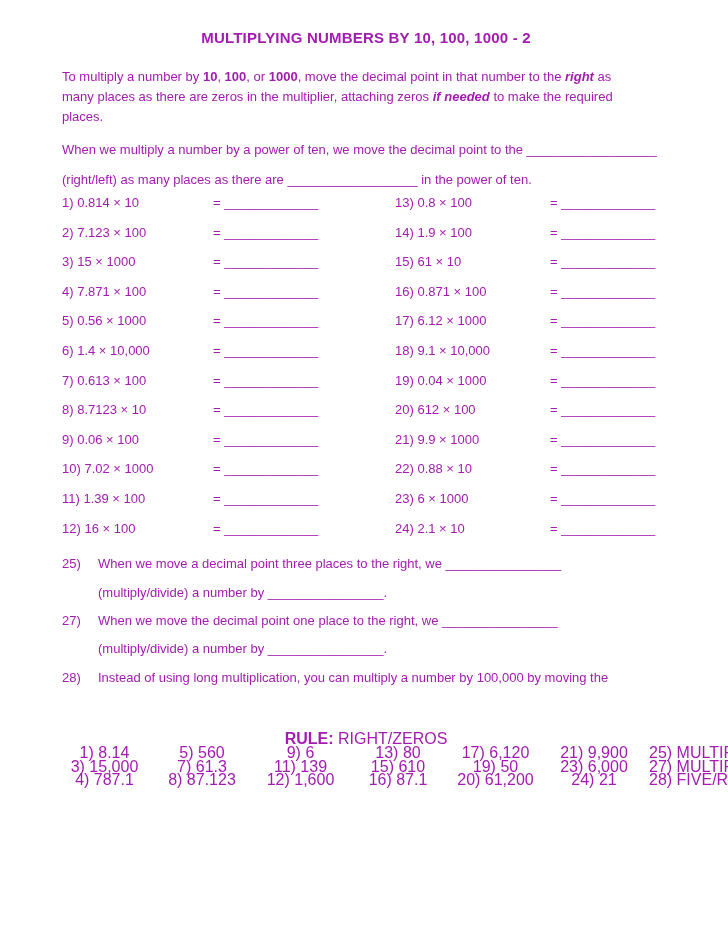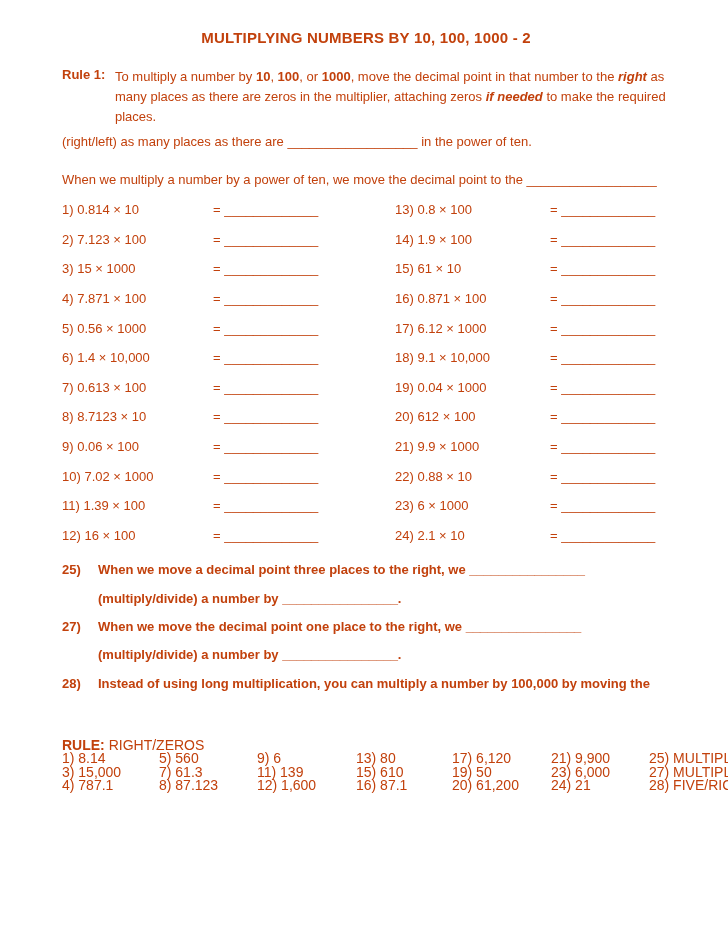--- a/index.html
+++ b/index.html
@@ -1,66 +1,65 @@
 <!DOCTYPE html>
 <html><head>
 <meta charset="utf-8">
 <style>
   html, body { margin: 0; padding: 0; background: #ffffff; }
   .page {
     width: 728px; height: 942px; box-sizing: border-box;
-    background: #ffffff; color: #c2410c;
+    background: #ffffff; color: #a21caf;
     font-family: "Liberation Sans", "DejaVu Sans", sans-serif;
     font-size: 13px;
     padding: 20px 58px 14px 62px;
     overflow: hidden;
     position: relative;
   }
   .title { font-size: 15px; font-weight: 700; text-align: center; margin: 9px 0 21px; letter-spacing: .2px; }
   .rule { display: flex; }
   .rule-label { font-weight: 700; flex: none; width: 53px; }
   .rule-text { flex: 1; line-height: 20px; max-width: 560px; }
   .b  { font-weight: 700; }
   .bi { font-weight: 700; font-style: italic; }
   .intro-line { line-height: 30px; }
   .intro-line.first { margin-top: 8px; }
   .apply-heading { font-weight: 700; line-height: 20px; margin: 4px 0 6px; }
   .problems { display: flex; }
   .col-left  { width: 333px; flex: none; }
   .col-right { flex: 1; }
-  .prob-row { display: flex; align-items: center; height: 29.6px; white-space: nowrap; }
+  .prob-row { display: flex; height: 29.6px; white-space: nowrap; }
   .prob-label { flex: none; }
   .prob-label.pl { width: 151px; }
   .prob-label.pr { width: 155px; }
   .prob-ans { flex: none; }
-  .word-problems { margin-top: 6px; font-weight: bold; }
+  .word-problems { margin-top: 0; }
   .wp { display: flex; }
   .wp-num { flex: none; width: 36px; line-height: 28.4px; }
   .wp-lines { flex: 1; }
   .wp-line { line-height: 28.4px; white-space: nowrap; }
-  .answer-key { margin-top: 40px; font-size: 14px; }
+  .answer-key { margin-top: 40px; font-size: 16px; text-align: center; }
   .key-rule { line-height: 14px; }
   .key-rule b { font-weight: 700; }
   .key-row { display: grid; grid-template-columns: 85px 86px 87px 84px 87px 86px 1fr; line-height: 13.4px; gap: 12px; }
   .key-cell { white-space: nowrap; }
 </style>
 </head>
 <body>
 
 <div class="page">
 
   <div class="title">MULTIPLYING NUMBERS BY 10, 100, 1000 - 2</div>
 
   <div class="rule">
-    <span class="rule-label">Rule 1:</span>
     <div class="rule-text"><span>To multiply a number by </span><span class="b">10</span><span>, </span><span class="b">100</span><span>, or </span><span class="b">1000</span><span>, move the decimal point in that number to the </span><span class="bi">right</span><span> as many places as there are zeros in the multiplier, attaching zeros </span><span class="bi">if needed</span><span> to make the required places.</span></div>
   </div>
 
+  <div class="intro-line first">When we multiply a number by a power of ten, we move the decimal point to the __________________</div>
   <div class="intro-line">(right/left) as many places as there are __________________ in the power of ten.</div>
-  <div class="intro-line first">When we multiply a number by a power of ten, we move the decimal point to the __________________</div>
 
 
   <div class="problems">
     <div class="col-left" id="col-left">
         <div class="prob-row">
           <span class="prob-label pl">1) 0.814 × 10</span>
           <span class="prob-ans">= _____________</span>
         </div>
         <div class="prob-row">
           <span class="prob-label pl">2) 7.123 × 100</span>

